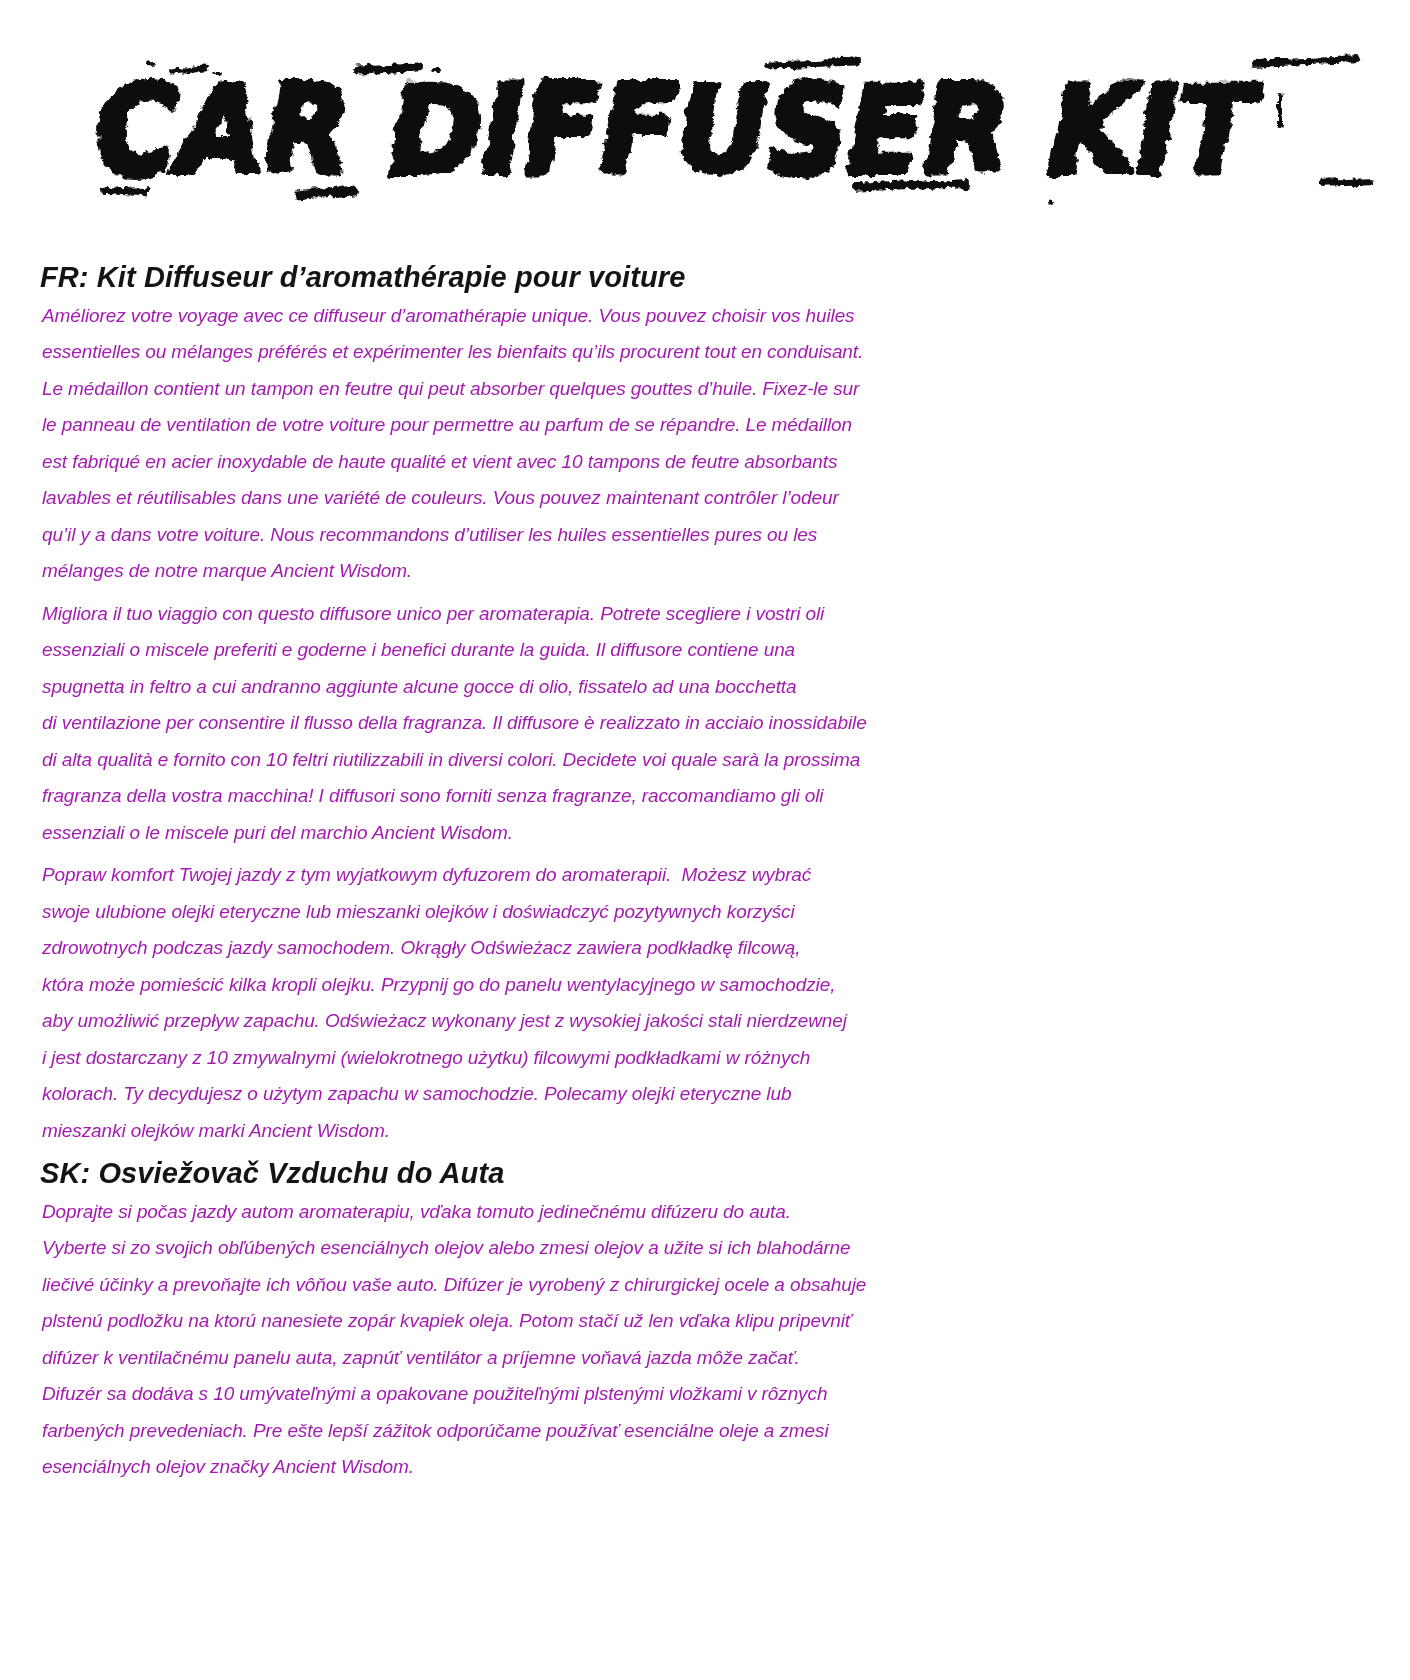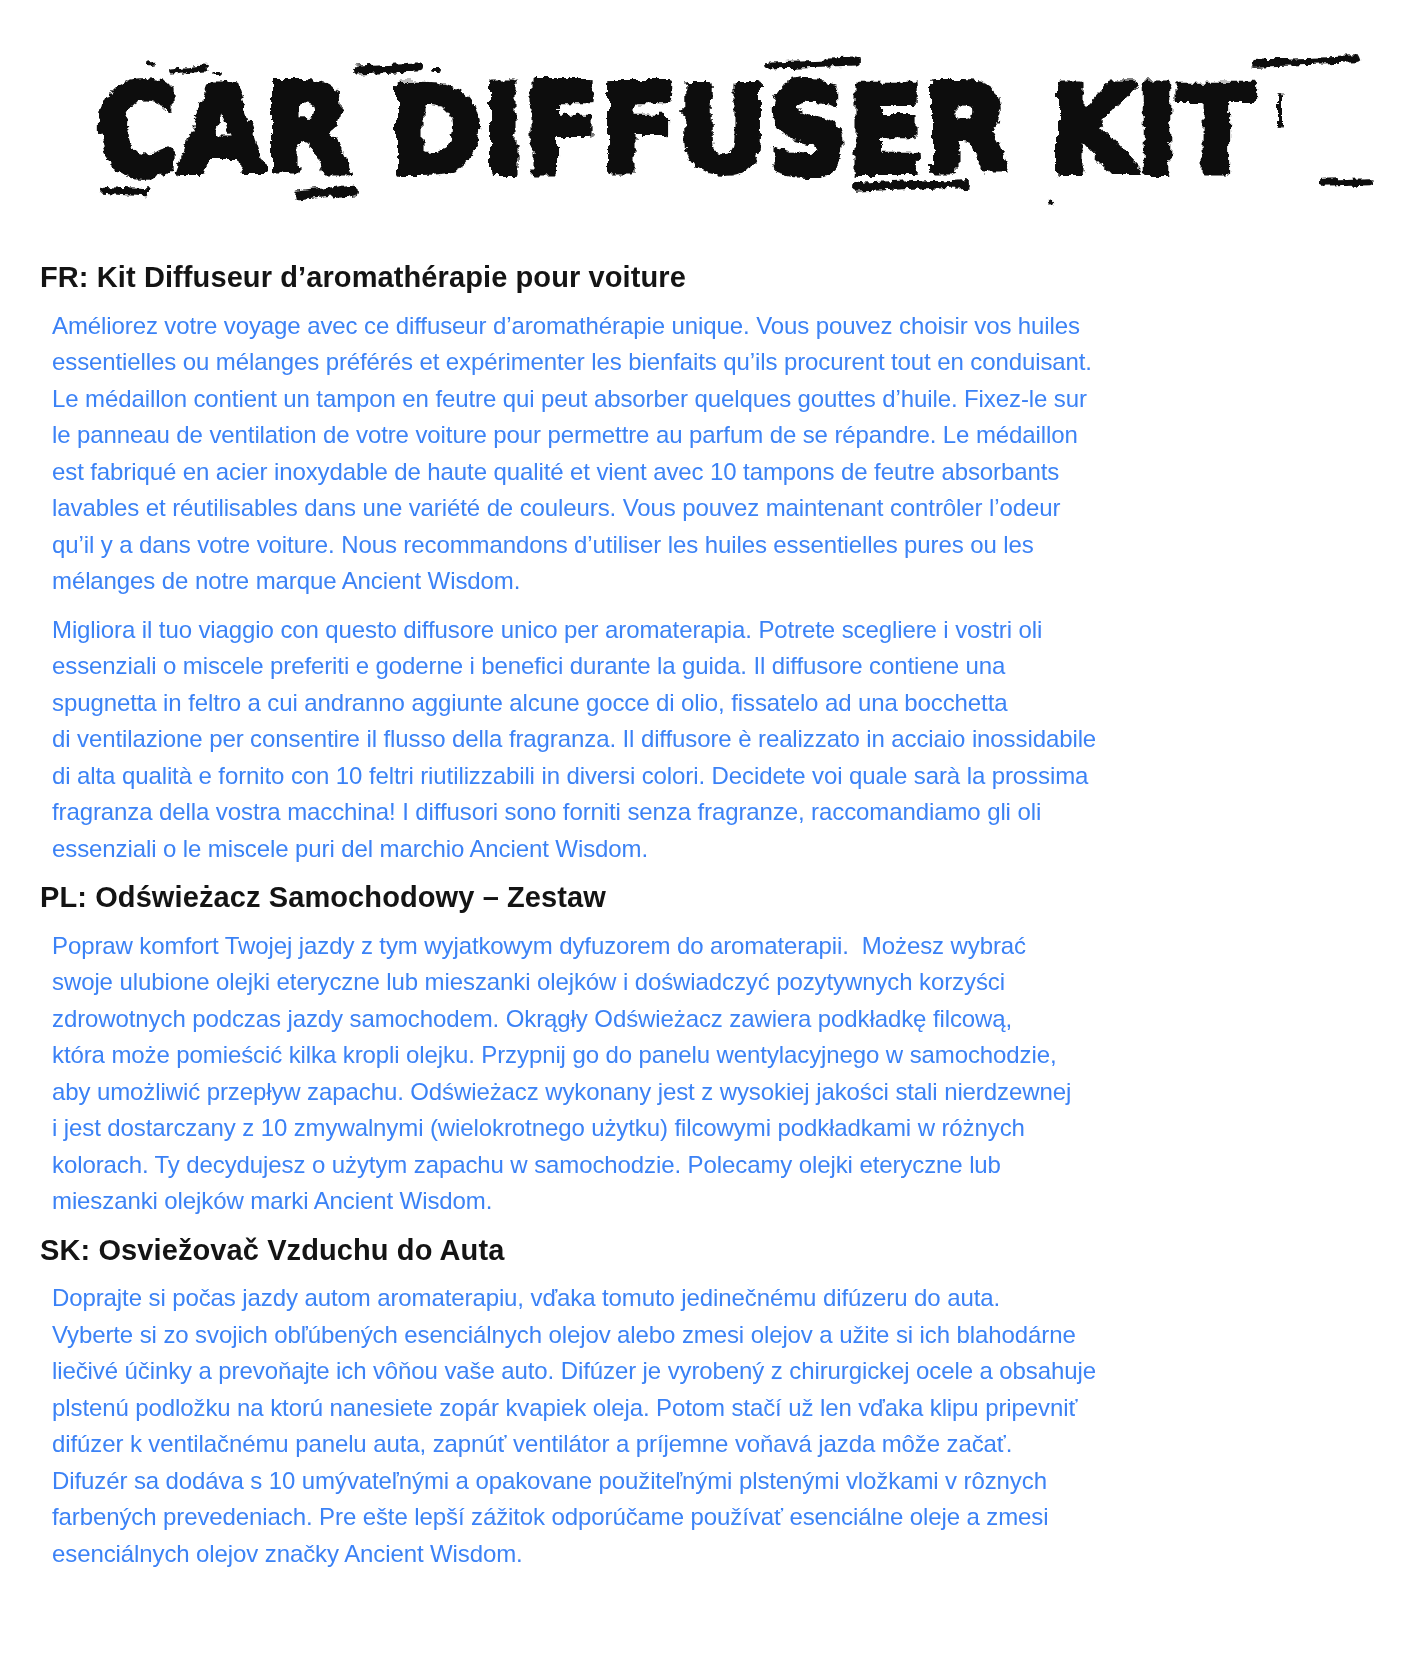--- a/index.html
+++ b/index.html
@@ -9,20 +9,21 @@
     background: #ffffff;
     font-family: "Liberation Sans", sans-serif;
     color: #161616;
     overflow: hidden;
   }
   .page {
     position: relative;
     width: 1410px;
     height: 1368px;
     background: #ffffff;
+    font-style: italic;
   }
   .title-wrap {
     position: relative;
     width: 1410px;
     height: 235px;
   }
   .title-svg { display: block; }
   .title-svg text {
     font-family: "DejaVu Sans", "Liberation Sans", sans-serif;
     font-weight: bold;
@@ -42,24 +43,24 @@
   }
   .section-heading {
     margin: 0;
     font-size: 29px;
     line-height: 36.5px;
     font-weight: bold;
     color: #141414;
     letter-spacing: 0.1px;
   }
   .section-body {
-    margin: 12px;
-    font-size: 24px;
+    margin: 2px;
+    font-size: 19px;
     line-height: 36.5px;
-    color: #3b82f6;
+    color: #a21caf;
     letter-spacing: -0.1px;
     white-space: pre;
   }
 </style>
 </head>
 <body>
 
 <div class="page">
 
   <header class="title-wrap">
@@ -111,21 +112,20 @@
       <p class="section-body">Migliora il tuo viaggio con questo diffusore unico per aromaterapia. Potrete scegliere i vostri oli
 essenziali o miscele preferiti e goderne i benefici durante la guida. Il diffusore contiene una
 spugnetta in feltro a cui andranno aggiunte alcune gocce di olio, fissatelo ad una bocchetta
 di ventilazione per consentire il flusso della fragranza. Il diffusore è realizzato in acciaio inossidabile
 di alta qualità e fornito con 10 feltri riutilizzabili in diversi colori. Decidete voi quale sarà la prossima
 fragranza della vostra macchina! I diffusori sono forniti senza fragranze, raccomandiamo gli oli
 essenziali o le miscele puri del marchio Ancient Wisdom.</p>
     </section>
 
     <section class="lang-section">
-      <h2 class="section-heading">PL: Odświeżacz Samochodowy – Zestaw</h2>
       <p class="section-body">Popraw komfort Twojej jazdy z tym wyjatkowym dyfuzorem do aromaterapii.  Możesz wybrać
 swoje ulubione olejki eteryczne lub mieszanki olejków i doświadczyć pozytywnych korzyści
 zdrowotnych podczas jazdy samochodem. Okrągły Odświeżacz zawiera podkładkę filcową,
 która może pomieścić kilka kropli olejku. Przypnij go do panelu wentylacyjnego w samochodzie,
 aby umożliwić przepływ zapachu. Odświeżacz wykonany jest z wysokiej jakości stali nierdzewnej
 i jest dostarczany z 10 zmywalnymi (wielokrotnego użytku) filcowymi podkładkami w różnych
 kolorach. Ty decydujesz o użytym zapachu w samochodzie. Polecamy olejki eteryczne lub
 mieszanki olejków marki Ancient Wisdom.</p>
     </section>
 

